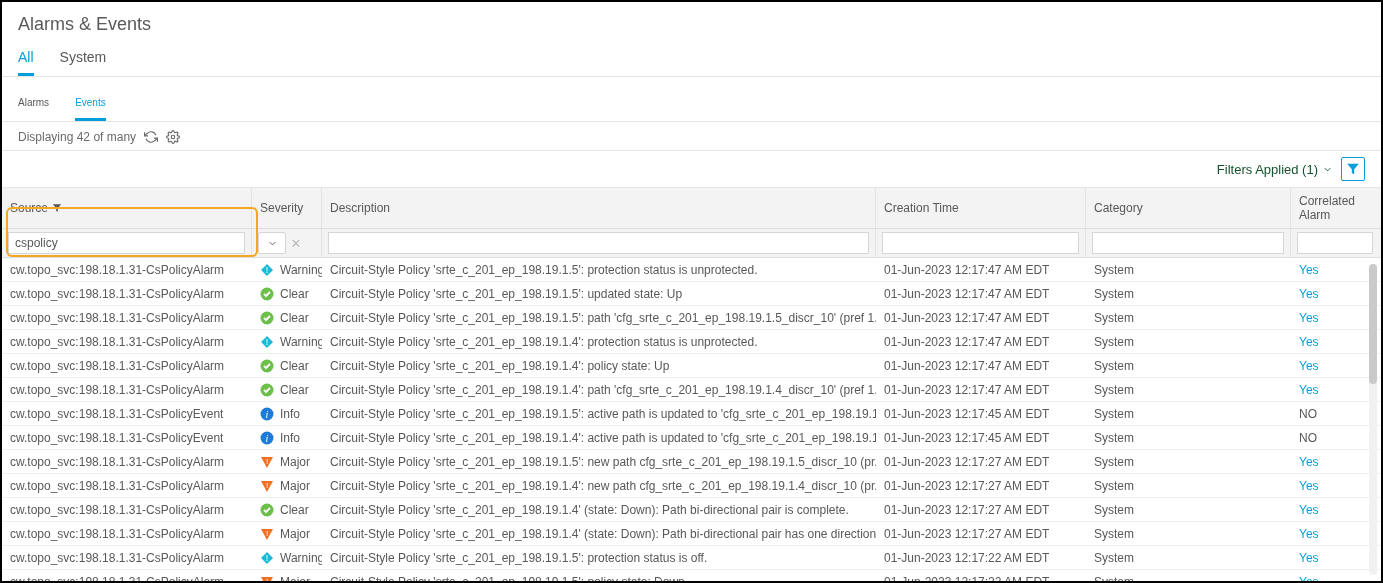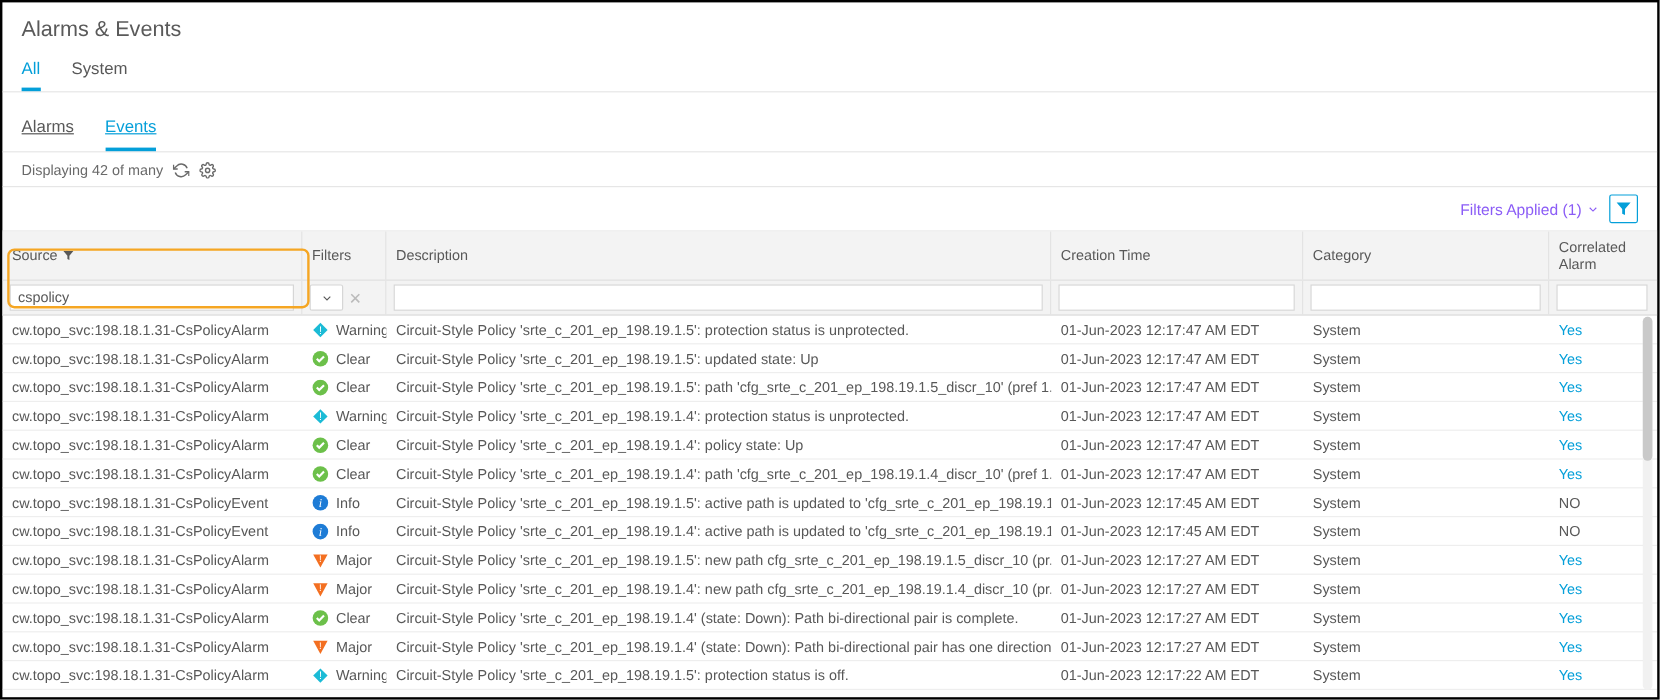--- a/index.html
+++ b/index.html
@@ -40,24 +40,23 @@
   }
   .tabbar2 {
     display: flex;
     gap: 26px;
     padding: 0 16px;
     border-bottom: 1px solid #e6e6e6;
     margin-top: 14px;
   }
   .tab-sub {
     padding: 6px 0 10px 0;
-    font-size: 14px;
+    font-size: 10px;
     color: #585858;
     cursor: pointer;
-    text-decoration: underline;
   }
   .tab-sub.active {
     color: #049fd9;
     border-bottom: 3px solid #049fd9;
     font-weight: 500;
   }
   .toolbar-right {
     display: flex;
     justify-content: flex-start;
     align-items: center;
@@ -73,21 +72,21 @@
   }
   .filters-row {
     display: flex;
     justify-content: flex-end;
     align-items: center;
     gap: 8px;
     padding: 6px 16px;
     border-bottom: 1px solid #e6e6e6;
   }
   .filters-link {
-    color: #8b5cf6;
+    color: #14532d;
     font-size: 13px;
     cursor: pointer;
     display: flex;
     align-items: center;
     gap: 4px;
   }
   .funnel-box {
     width: 24px; height: 24px;
     border: 1px solid #049fd9;
     border-radius: 2px;
@@ -266,21 +265,21 @@
 <div class="highlight-box"></div>
 
 <div class="grid">
   <div class="header-row">
     <div class="hcell c-source">
       <span>Source</span>
       <svg width="10" height="10" viewBox="0 0 24 24" fill="#585858">
           <polygon points="22 3 2 3 10 12.46 10 19 14 21 14 12.46 22 3"></polygon>
         </svg>
     </div>
-    <div class="hcell c-sev">Filters</div>
+    <div class="hcell c-sev">Severity</div>
     <div class="hcell c-desc">Description</div>
     <div class="hcell c-time">Creation Time</div>
     <div class="hcell c-cat">Category</div>
     <div class="hcell c-corr" style="border-right:none">Correlated Alarm</div>
   </div>
 
   <div class="filter-row">
     <div class="fcell c-source">
         <input value="cspolicy" style="">
       </div>

